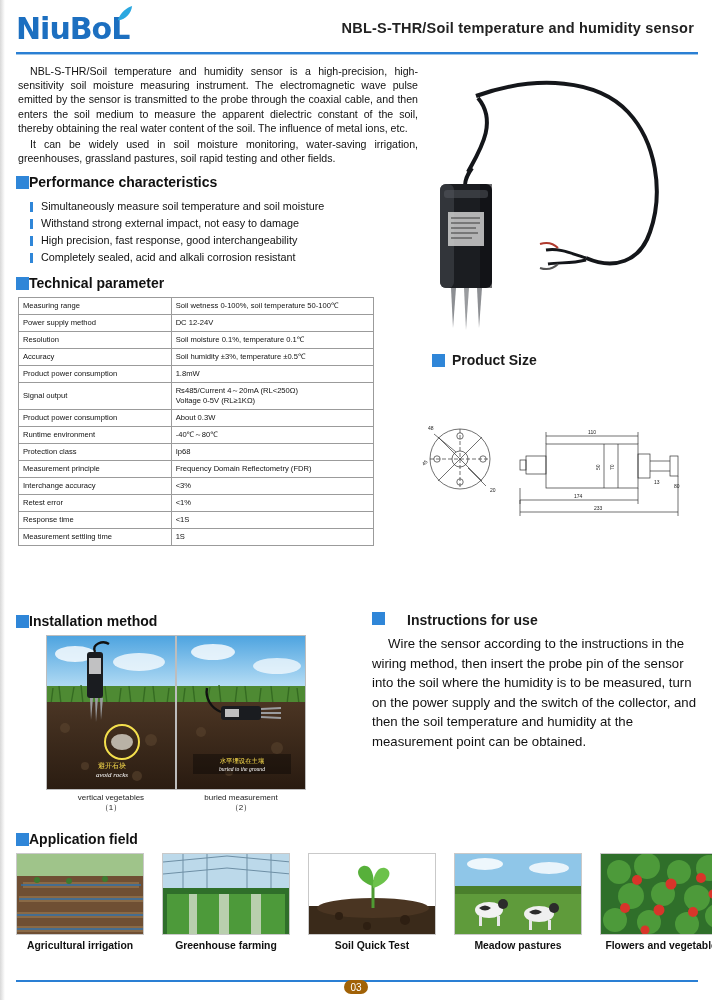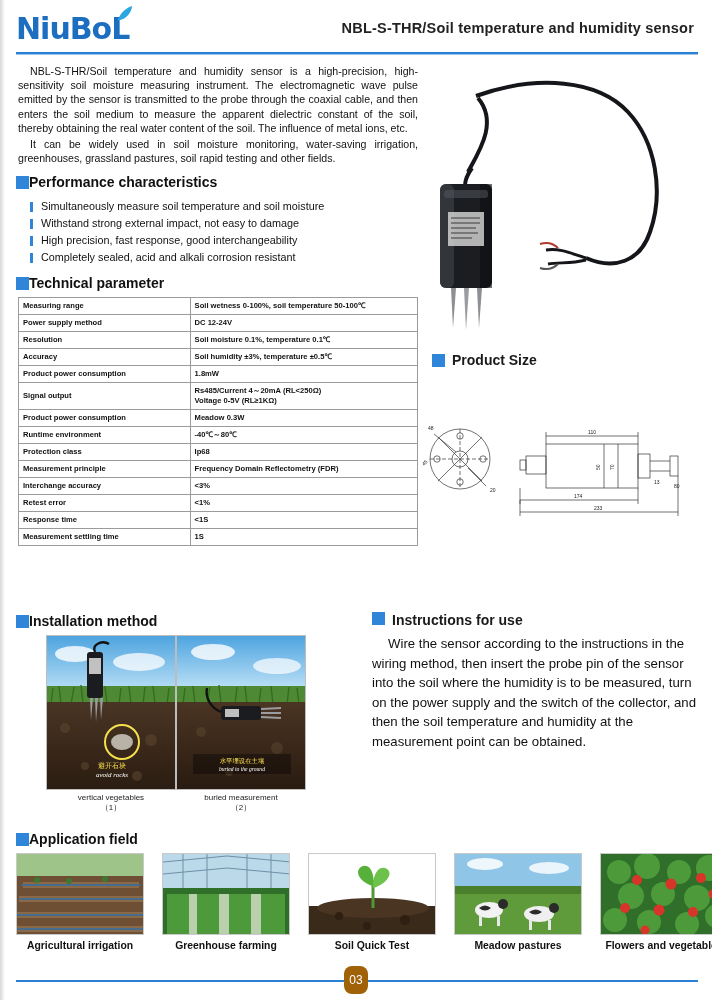--- a/index.html
+++ b/index.html
@@ -97,21 +97,21 @@
   }
   .bullets li:before {
     content: "";
     position: absolute;
     left: 0; top: 4px;
     width: 3px; height: 10px;
     background: #2f86d8;
   }
   ul { margin: 0; padding: 0; }
   
-  .tbl-wrap { margin: 2px 0 0 18px; width: 400px; font-weight: bold; }
+  .tbl-wrap { margin: 2px 0 0 18px; width: 356px; }
   table.spec {
     border-collapse: collapse;
     width: 100%;
     font-size: 7.6px;
     color: #111;
   }
   table.spec td {
     border: 1px solid #9b9b9b;
     padding: 3px 4px;
     line-height: 10px;
@@ -150,21 +150,21 @@
   }
   .cap {
     text-align: center;
     font-size: 8px;
     line-height: 10px;
     margin-top: 3px;
     color: #222;
   }
   
   .instr-block { position: absolute; left: 372px; top: 612px; width: 330px; }
-  .instr-head { display: flex; gap: 7px; }
+  .instr-head { display: flex; gap: 22px; }
   .instr-head .sq { width: 13px; height: 13px; background: #2f86d8; }
   .instr-head .txt { font-size: 14px; font-weight: bold; }
   .instr-body {
     margin-top: 6px;
     font-size: 13.2px;
     line-height: 19.5px;
     text-indent: 16px;
     color: #111;
   }
   
@@ -191,25 +191,25 @@
   
   .footer-rule {
     position: absolute;
     left: 16px; right: 14px; bottom: 18px;
     height: 2px; background: #2a7fd4;
   }
   .pagenum {
     position: absolute;
     left: 50%; bottom: 6px;
     transform: translateX(-50%);
-    width: 24px; height: 28px;
+    width: 24px; height: 14px;
     border-radius: 8px;
     background: #a16207;
     color: #fff;
-    font-size: 12px;
+    font-size: 10px;
     display: flex; align-items: center; justify-content: center;
   }
   .shadow-left {
     position: absolute; left: 0; top: 0; bottom: 0; width: 5px;
     background: linear-gradient(to right, #d8d8d8, #ffffff);
   }
 </style>
 </head>
 <body>
 
@@ -270,21 +270,21 @@
             <td class="k">Product power consumption</td>
             <td>1.8mW</td>
           </tr>
         <tr class="tall">
             <td class="k">Signal output</td>
             <td style="white-space:pre-line">Rs485/Current 4～20mA (RL&lt;250Ω)
 Voltage 0-5V (RL≥1KΩ)</td>
           </tr>
         <tr>
             <td class="k">Product power consumption</td>
-            <td>Meadow 0.3W</td>
+            <td>About 0.3W</td>
           </tr>
         <tr>
             <td class="k">Runtime environment</td>
             <td>-40℃～80℃</td>
           </tr>
         <tr>
             <td class="k">Protection class</td>
             <td>Ip68</td>
           </tr>
         <tr>

